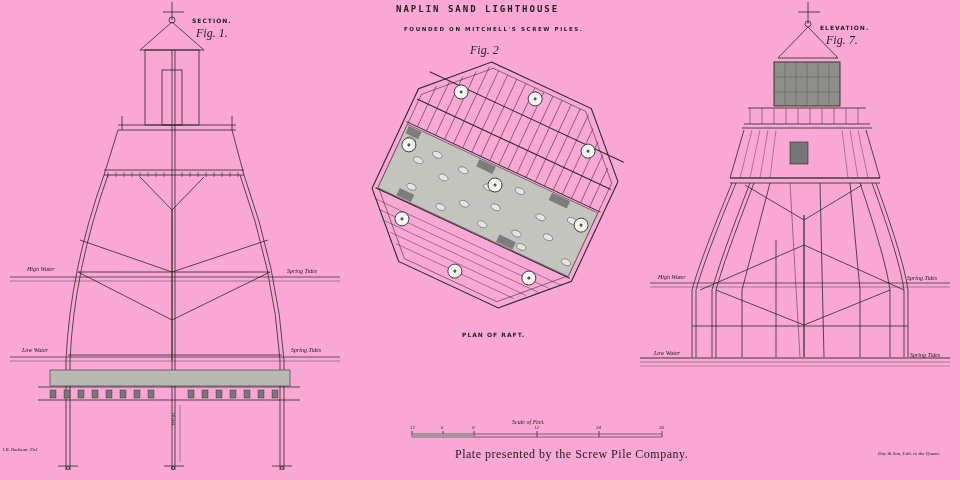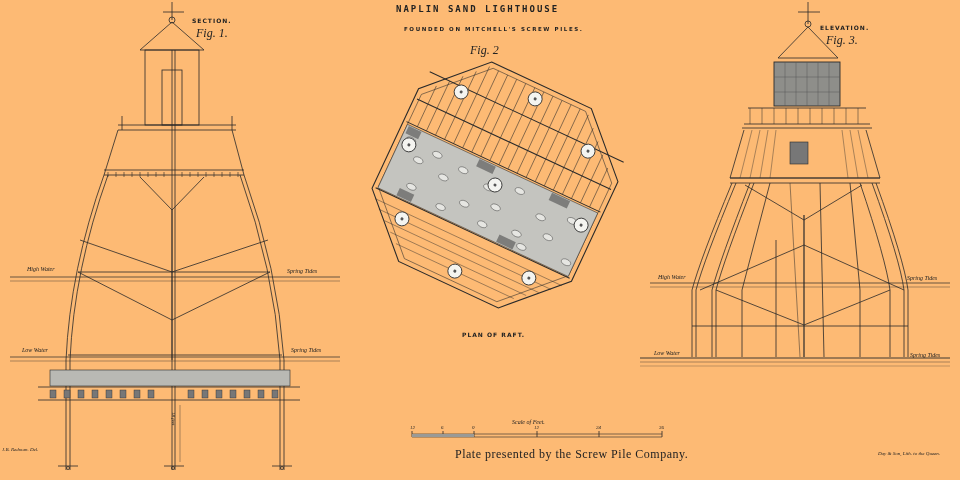--- a/index.html
+++ b/index.html
@@ -1,17 +1,17 @@
 <!DOCTYPE html>
 <html><head>
 <meta charset="utf-8">
 <style>
   html,body{margin:0;padding:0;background:#fbfbf9;}
   body{width:960px;height:480px;overflow:hidden;position:relative;font-family:"Liberation Serif",serif;color:#222;}
-  .plate{position:absolute;left:0;top:0;width:960px;height:480px;background:#fdba74;}
+  .plate{position:absolute;left:0;top:0;width:960px;height:480px;background:#f9a8d4;}
   svg{position:absolute;left:0;top:0;}
   .lbl{position:absolute;white-space:nowrap;color:#222;}
   .title{font-family:"DejaVu Sans Mono",monospace;font-weight:bold;letter-spacing:2px;font-size:9px;}
   .subtitle{font-family:"DejaVu Sans",sans-serif;font-size:5.5px;letter-spacing:1.6px;font-weight:bold;}
   .figcap{font-family:"DejaVu Sans",sans-serif;font-size:6px;letter-spacing:1px;font-weight:bold;}
   .fig{font-style:italic;font-size:12px;}
   .water{font-style:italic;font-size:6px;}
   .small{font-style:italic;font-size:5px;}
   .credit{font-size:12px;letter-spacing:0.5px;}
 </style>
@@ -296,21 +296,21 @@
 <div class="lbl title" style="left:396px;top:4px;">NAPLIN SAND LIGHTHOUSE</div>
 <div class="lbl subtitle" style="left:404px;top:26px;">FOUNDED ON MITCHELL'S SCREW PILES.</div>
 
 <div class="lbl figcap" style="left:192px;top:17px;">SECTION.</div>
 <div class="lbl fig" style="left:196px;top:26px;">Fig. 1.</div>
 
 <div class="lbl fig" style="left:470px;top:43px;">Fig. 2</div>
 <div class="lbl figcap" style="left:462px;top:331px;">PLAN OF RAFT.</div>
 
 <div class="lbl figcap" style="left:820px;top:24px;">ELEVATION.</div>
-<div class="lbl fig" style="left:826px;top:33px;">Fig. 3.</div>
+<div class="lbl fig" style="left:826px;top:33px;">Fig. 7.</div>
 
 <div class="lbl water" style="left:27px;top:266px;">High Water</div>
 <div class="lbl water" style="left:287px;top:268px;">Spring Tides</div>
 <div class="lbl water" style="left:22px;top:347px;">Low Water</div>
 <div class="lbl water" style="left:291px;top:347px;">Spring Tides</div>
 
 <div class="lbl water" style="left:658px;top:274px;">High Water</div>
 <div class="lbl water" style="left:907px;top:275px;">Spring Tides</div>
 <div class="lbl water" style="left:654px;top:350px;">Low Water</div>
 <div class="lbl water" style="left:910px;top:352px;">Spring Tides</div>

